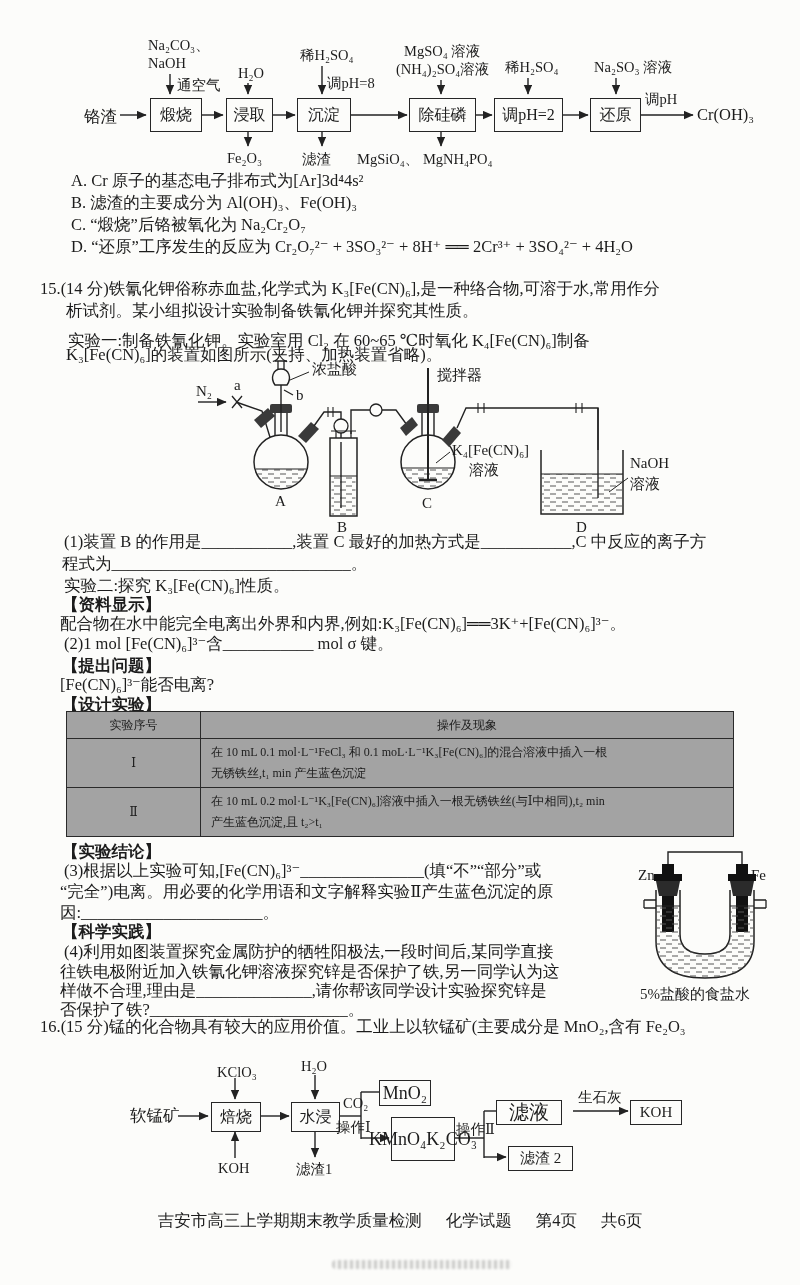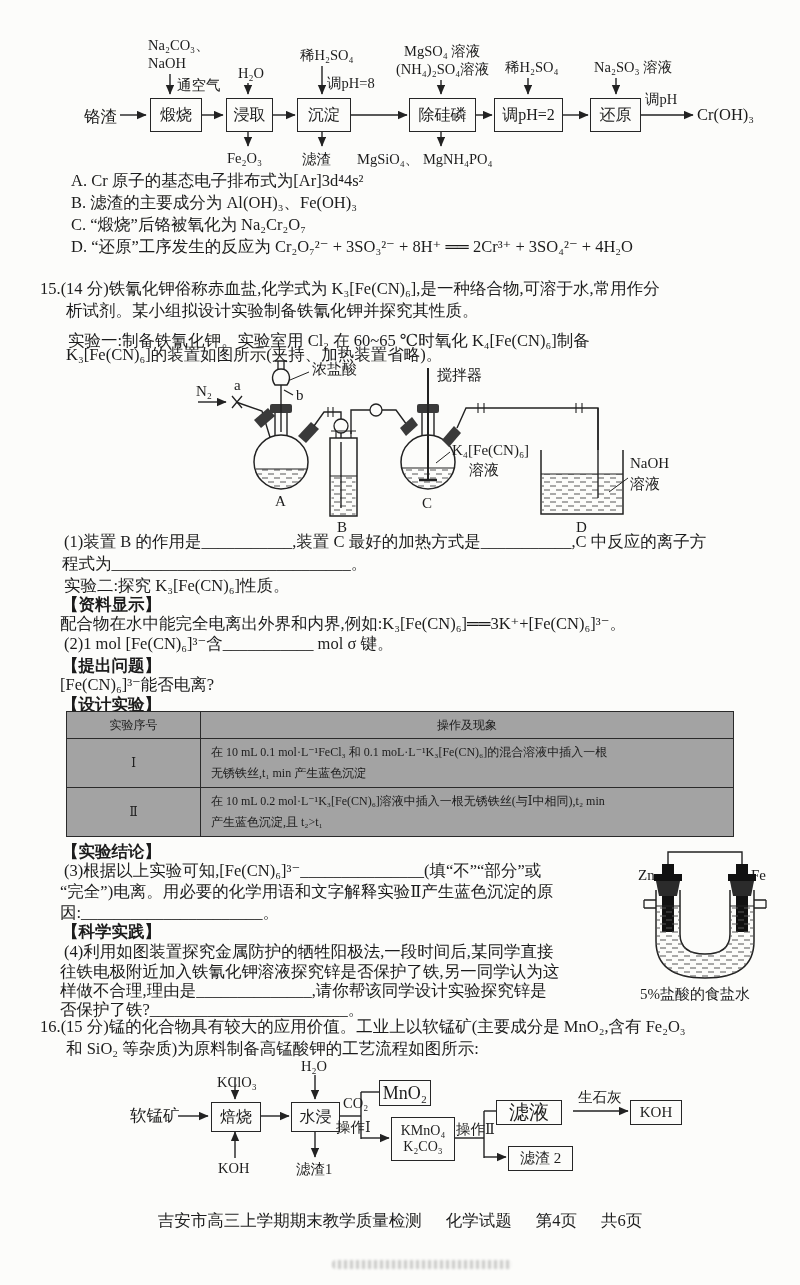--- a/index.html
+++ b/index.html
@@ -3,21 +3,21 @@
 <meta charset="utf-8">
 <style>
   html,body{margin:0;padding:0;background:#ffffff;}
   .page{position:relative;width:800px;height:1285px;background:#fcfcfa;
         font-family:"Liberation Serif","DejaVu Serif",serif;color:#1c1c1c;overflow:hidden;}
   .t{position:absolute;white-space:nowrap;font-size:16.5px;line-height:1.32;}
   .sm{font-size:14.5px;}
   .b{font-weight:bold;}
   .box{position:absolute;border:1.6px solid #262626;display:flex;align-items:center;
        justify-content:center;font-size:16px;background:#fcfcfa;white-space:nowrap;}
-  .box2l{flex-direction:column;line-height:1.15;font-size:14px;}
+  .box2l{flex-direction:row;line-height:1.15;font-size:18px;}
   svg{position:absolute;overflow:visible;}
   svg text{font-size:15px;fill:#1c1c1c;font-family:"Liberation Serif","DejaVu Serif",serif;}
   .qtable{position:absolute;left:66px;top:711px;width:666px;border:1.4px solid #2a2a2a;
           display:grid;grid-template-columns:134px 1fr;font-size:12px;background:#a3a3a3;}
   .qtable .cell{border-top:1.2px solid #2a2a2a;padding:3px 10px;line-height:21px;}
   .qtable .c1{border-right:1.2px solid #2a2a2a;display:flex;align-items:center;justify-content:center;}
   .qtable .hd{border-top:none;display:flex;align-items:center;justify-content:center;height:26px;padding:0;}
   .footer{position:absolute;top:1210px;left:0;width:100%;display:flex;justify-content:center;
           gap:24px;font-size:16.5px;}
   .smudge{position:absolute;left:332px;top:1260px;width:180px;height:9px;border-radius:4px;opacity:.45;
@@ -215,21 +215,20 @@
     <path d="M62,44 L62,88 Q62,108 87,108 Q112,108 112,88 L112,44" fill="none" stroke="#222" stroke-width="1.5"></path>
     <path d="M38,54 L26,54 M38,62 L26,62 M26,54 L26,62" stroke="#222" stroke-width="1.3" fill="none"></path>
     <path d="M136,54 L148,54 M136,62 L148,62 M148,54 L148,62" stroke="#222" stroke-width="1.3" fill="none"></path>
     <path d="M38,60 L38,95 Q38,132 87,132 Q136,132 136,95 L136,60 L112,60 L112,88 Q112,108 87,108 Q62,108 62,88 L62,60 Z" fill="url(#lq1)" stroke="none"></path>
     <line x1="38" y1="60" x2="62" y2="60" stroke="#222" stroke-width="1"></line>
     <line x1="112" y1="60" x2="136" y2="60" stroke="#222" stroke-width="1"></line>
     <text x="22" y="153">5%盐酸的食盐水</text>
   </svg>
 
   <span class="t" style="left:40px;top:1016px">16.(15 分)锰的化合物具有较大的应用价值。工业上以软锰矿(主要成分是 MnO₂,含有 Fe₂O₃</span>
-  <span class="t" style="left:66px;top:1038px">和 SiO₂ 等杂质)为原料制备高锰酸钾的工艺流程如图所示:</span>
 
   <div style="position:absolute;left:100px;top:1058px;width:620px;height:130px;">
     <svg style="left:0;top:0;width:620px;height:130px" viewBox="0 0 620 130">
       <defs>
         <marker id="a3" markerWidth="8" markerHeight="8" refX="6.5" refY="3" orient="auto">
           <path d="M0,0 L7,3 L0,6 Z" fill="#222"></path>
         </marker>
       </defs>
       <g stroke="#222" stroke-width="1.4" fill="none">
         <line x1="78" y1="58" x2="108" y2="58" marker-end="url(#a3)"></line>
@@ -242,21 +241,21 @@
         <line x1="261" y1="34" x2="261" y2="81"></line>
         <line x1="261" y1="34" x2="289" y2="34" marker-end="url(#a3)"></line>
         <line x1="261" y1="80" x2="289" y2="80" marker-end="url(#a3)"></line>
         <line x1="354" y1="80" x2="384" y2="80"></line>
         <line x1="384" y1="53" x2="384" y2="100"></line>
         <line x1="384" y1="53" x2="406" y2="53" marker-end="url(#a3)"></line>
         <line x1="384" y1="99" x2="406" y2="99" marker-end="url(#a3)"></line>
         <line x1="473" y1="53" x2="528" y2="53" marker-end="url(#a3)"></line>
       </g>
     </svg>
-    <span class="t sm" style="left:117px;top:15px">KClO₃</span>
+    <span class="t sm" style="left:117px;top:5px">KClO₃</span>
     <span class="t sm" style="left:201px;top:-1px">H₂O</span>
     <span class="t" style="left:30px;top:47px">软锰矿</span>
     <div class="box" style="left:111px;top:44px;width:48px;height:28px">焙烧</div>
     <div class="box" style="left:191px;top:44px;width:47px;height:28px">水浸</div>
     <span class="t sm" style="left:118px;top:101px">KOH</span>
     <span class="t sm" style="left:196px;top:102px">滤渣1</span>
     <span class="t sm" style="left:243px;top:36px">CO₂</span>
     <span class="t sm" style="left:236px;top:60px">操作Ⅰ</span>
     <div class="box" style="left:279px;top:22px;width:50px;height:24px;font-size:18px">MnO₂</div>
     <div class="box box2l" style="left:291px;top:59px;width:62px;height:42px">

